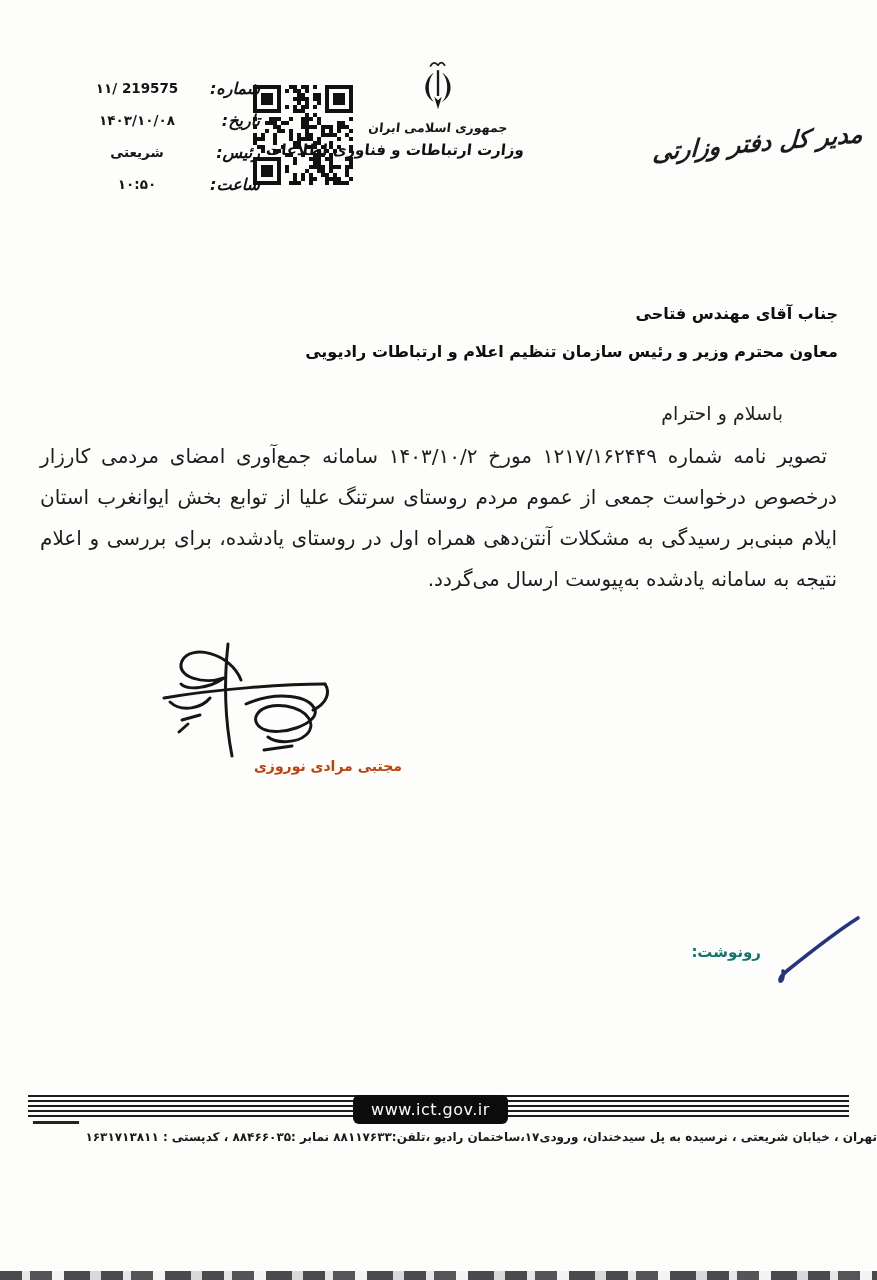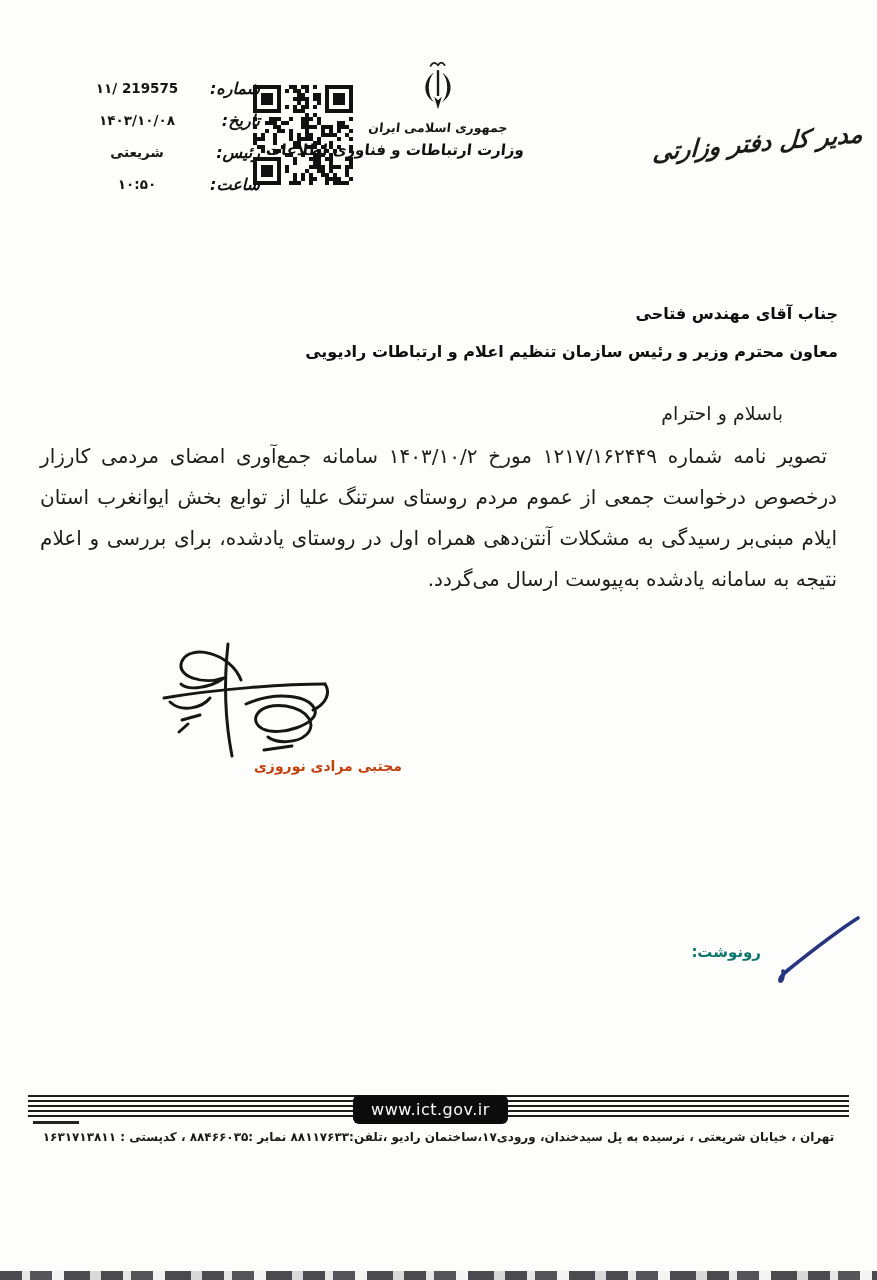--- a/index.html
+++ b/index.html
@@ -48,21 +48,21 @@
   
   .stripes { position:absolute; top:1095px; left:28px; right:28px; height:24px;
              background:repeating-linear-gradient(to bottom,
                #1d1d1d 0px, #1d1d1d 1.7px, transparent 1.7px, transparent 5.1px); }
   .stripe-dash { position:absolute; top:1121px; left:33px; width:46px; height:2.5px;
                  background:#242424; }
   .site-box { position:absolute; top:1095px; left:353px; width:155px; height:29px;
               background:#0c0c0c; border-radius:6px; display:flex; align-items:center;
               justify-content:center; direction:ltr; }
   .site-box span { color:#fafafa; font-size:16px; letter-spacing:0.5px; }
-  .address { position:absolute; top:1130px; left:0; right:0; text-align:center;
+  .address { position:absolute; top:1130px; left:0; right:0; 
              font-size:12px; font-weight:700; color:#1a1a1a; }
   
   .scan-band { position:absolute; bottom:0; left:0; right:0; height:9px; opacity:0.85;
     background:repeating-linear-gradient(to right,
       #2b2b30 0 22px, rgba(43,43,48,0.12) 22px 30px,
       #36363c 30px 52px, rgba(43,43,48,0.05) 52px 64px,
       #2b2b30 64px 90px, rgba(43,43,48,0.2) 90px 101px); }
   svg { display:block; }
 </style>
 </head>

